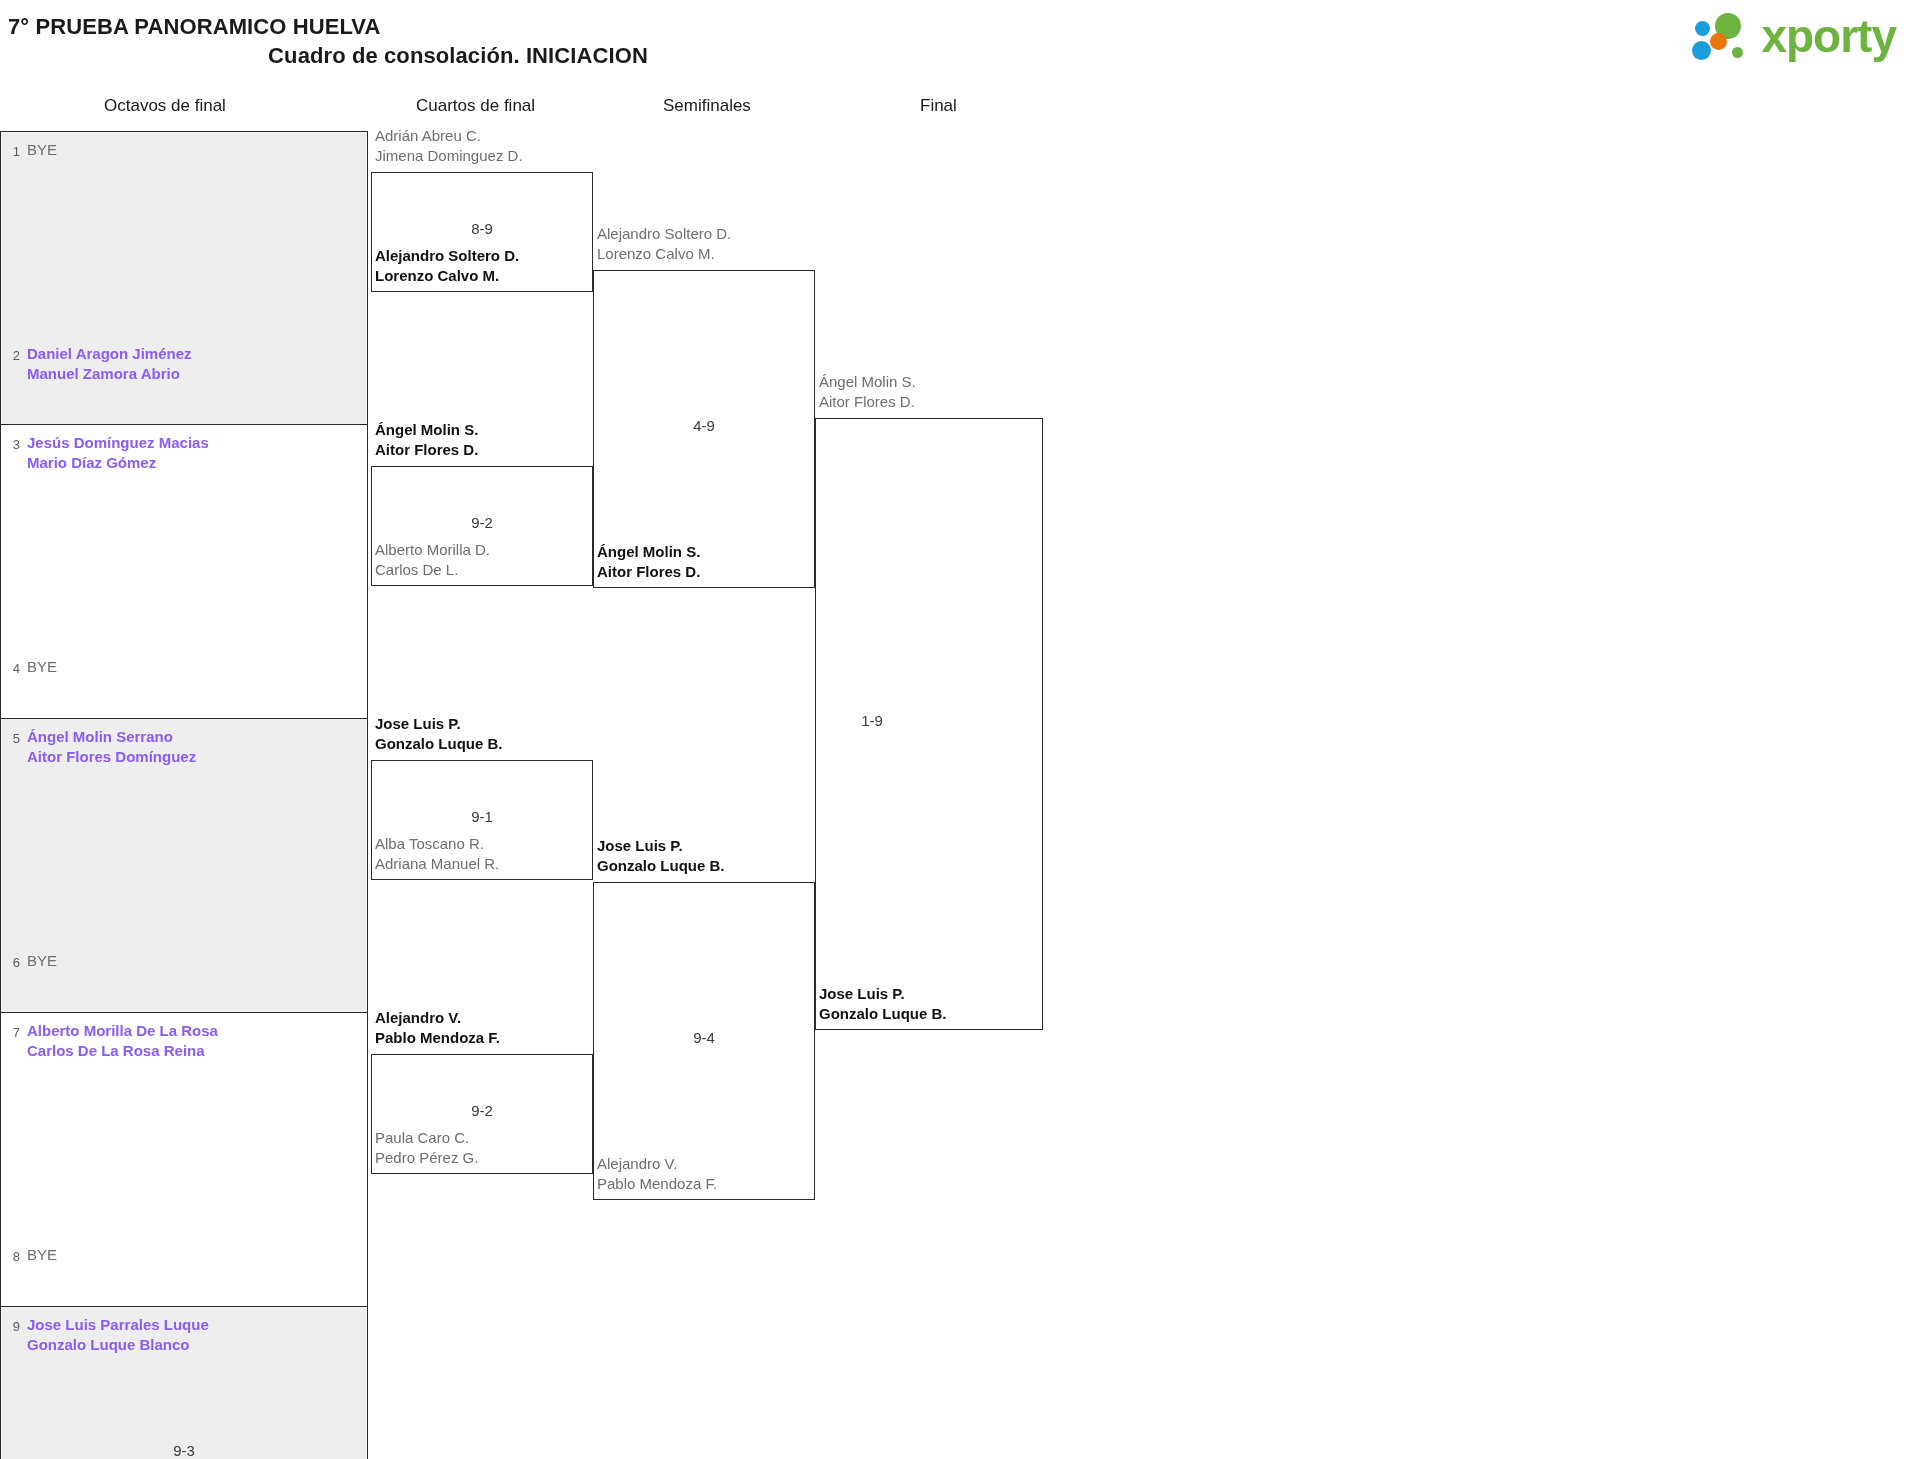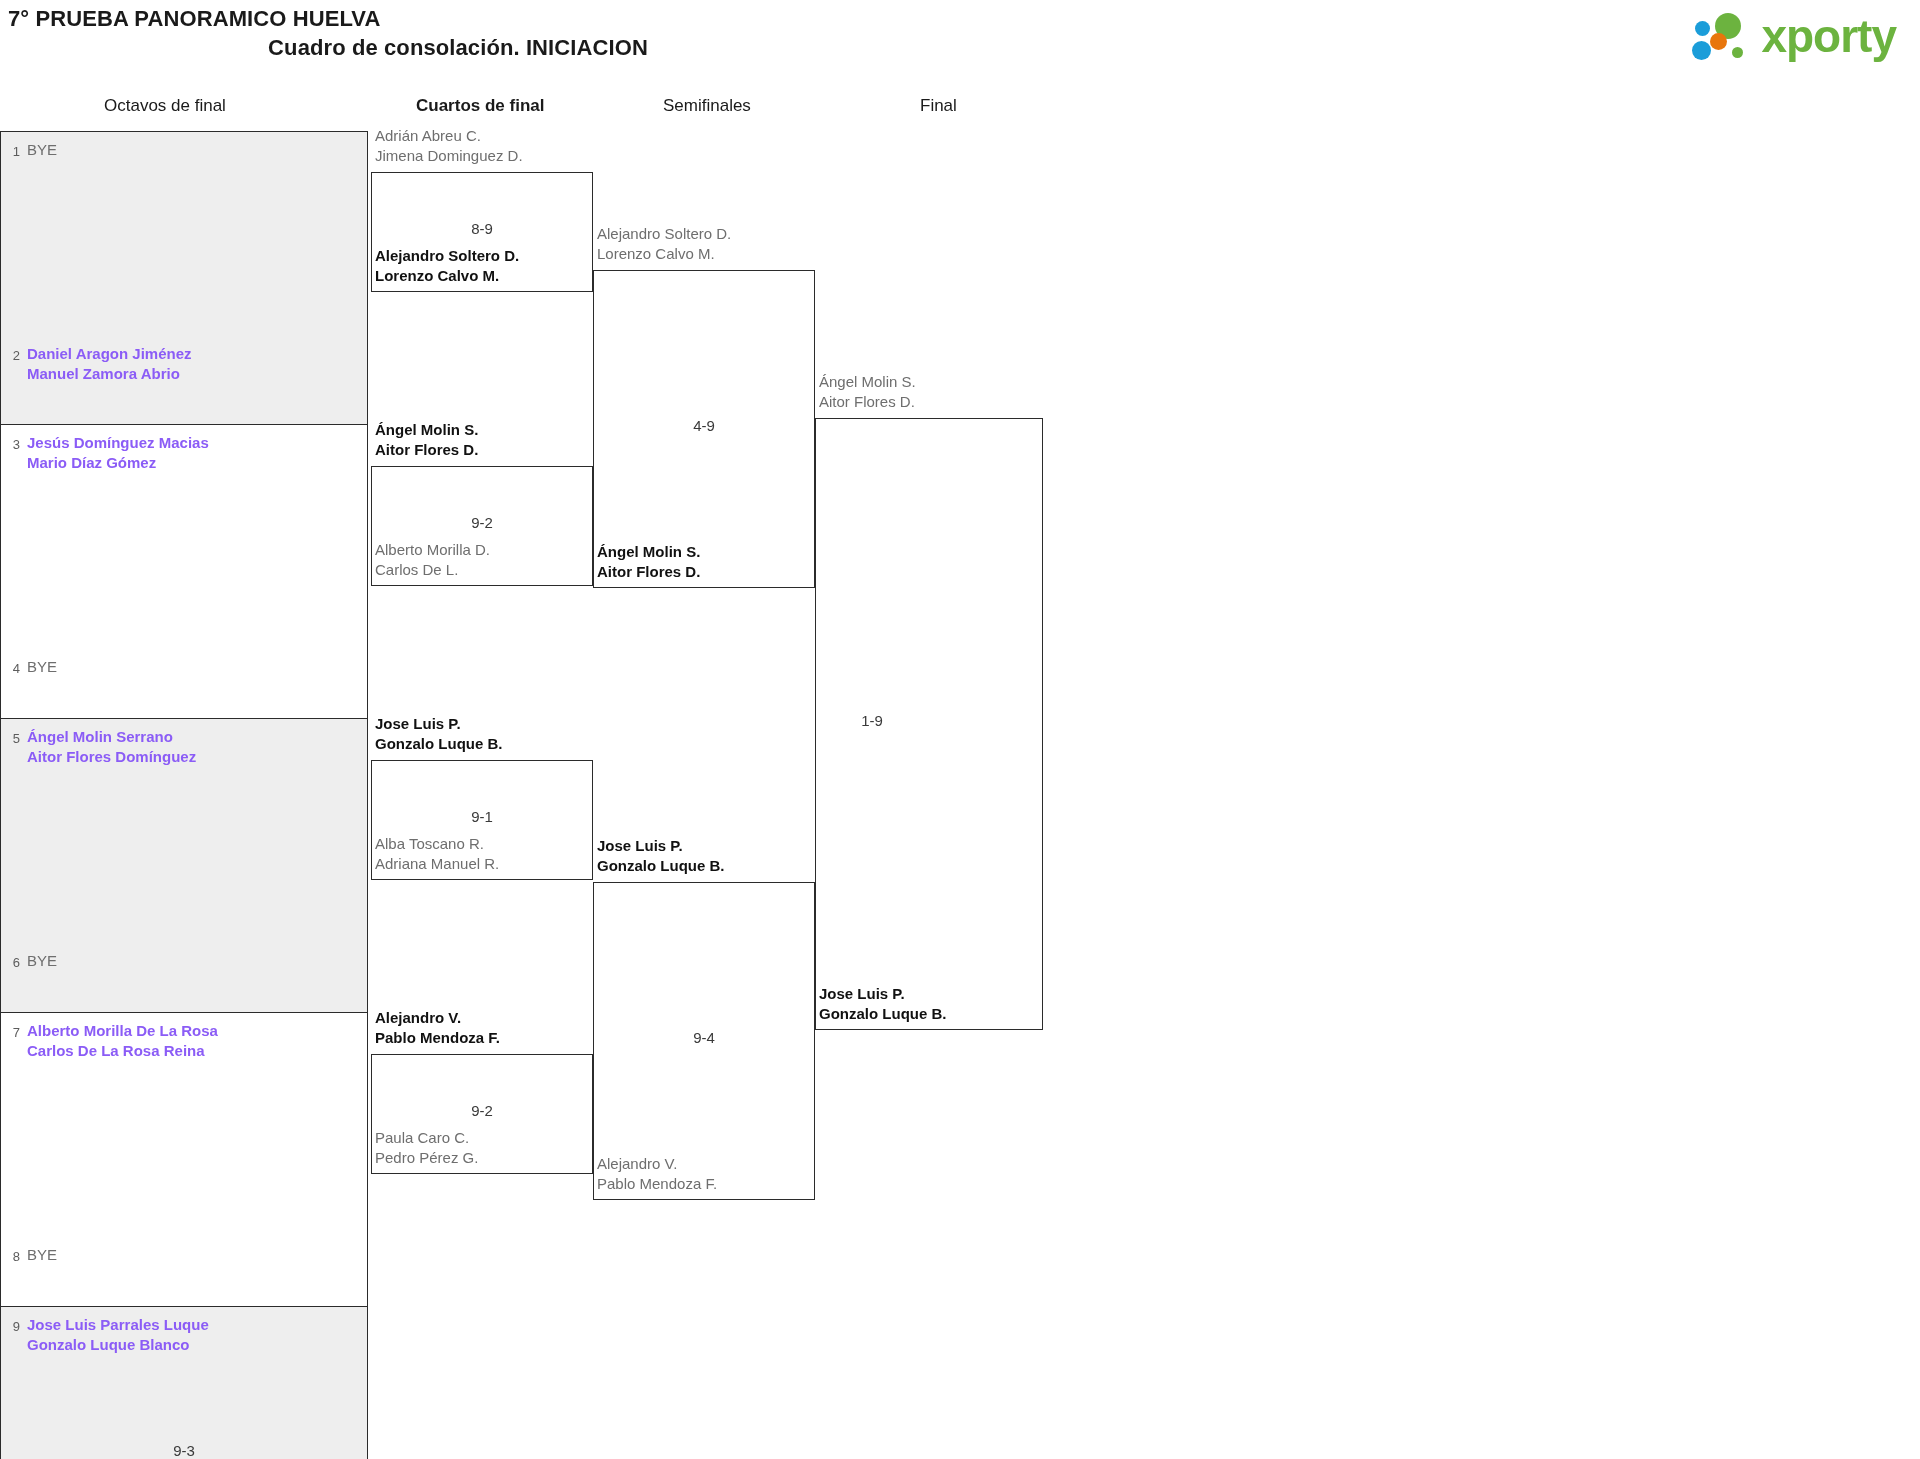--- a/index.html
+++ b/index.html
@@ -13,21 +13,21 @@
     width: 1920px;
     height: 1459px;
     overflow: hidden;
     background: #ffffff;
   }
 
   
   #header-title {
     position: absolute;
     left: 8px;
-    top: 4px;
+    top: 12px;
     width: 900px;
   }
   .title-line1 {
     font-size: 22px;
     font-weight: bold;
     color: #1a1a1a;
     letter-spacing: 0.1px;
     line-height: 1.32;
     white-space: nowrap;
   }
@@ -157,21 +157,21 @@
       <i class="dot-blueTop"></i>
       <i class="dot-bigGreen"></i>
       <i class="dot-orange"></i>
       <i class="dot-blueBot"></i>
       <i class="dot-smGreen"></i>
     </span>
     <span class="logo-word">xporty</span>
   </div>
 
   <div class="round-header" style="left:104px; top:96px;">Octavos de final</div>
-  <div class="round-header" style="left:416px; top:96px;font-weight:bold;">Cuartos de final</div>
+  <div class="round-header" style="left:416px; top:96px;">Cuartos de final</div>
   <div class="round-header" style="left:663px; top:96px;">Semifinales</div>
   <div class="round-header" style="left:920px; top:96px;">Final</div>
 
   <div id="bracket">
       <div class="r1-pair first shaded" style="left:0px; top:131px; width:368px; height:294px;">
         <div class="slot bye" style="top:8px;">
           <div class="seed-no">1</div>
           <div class="names">
             <div class="pname">BYE</div>
           </div>

